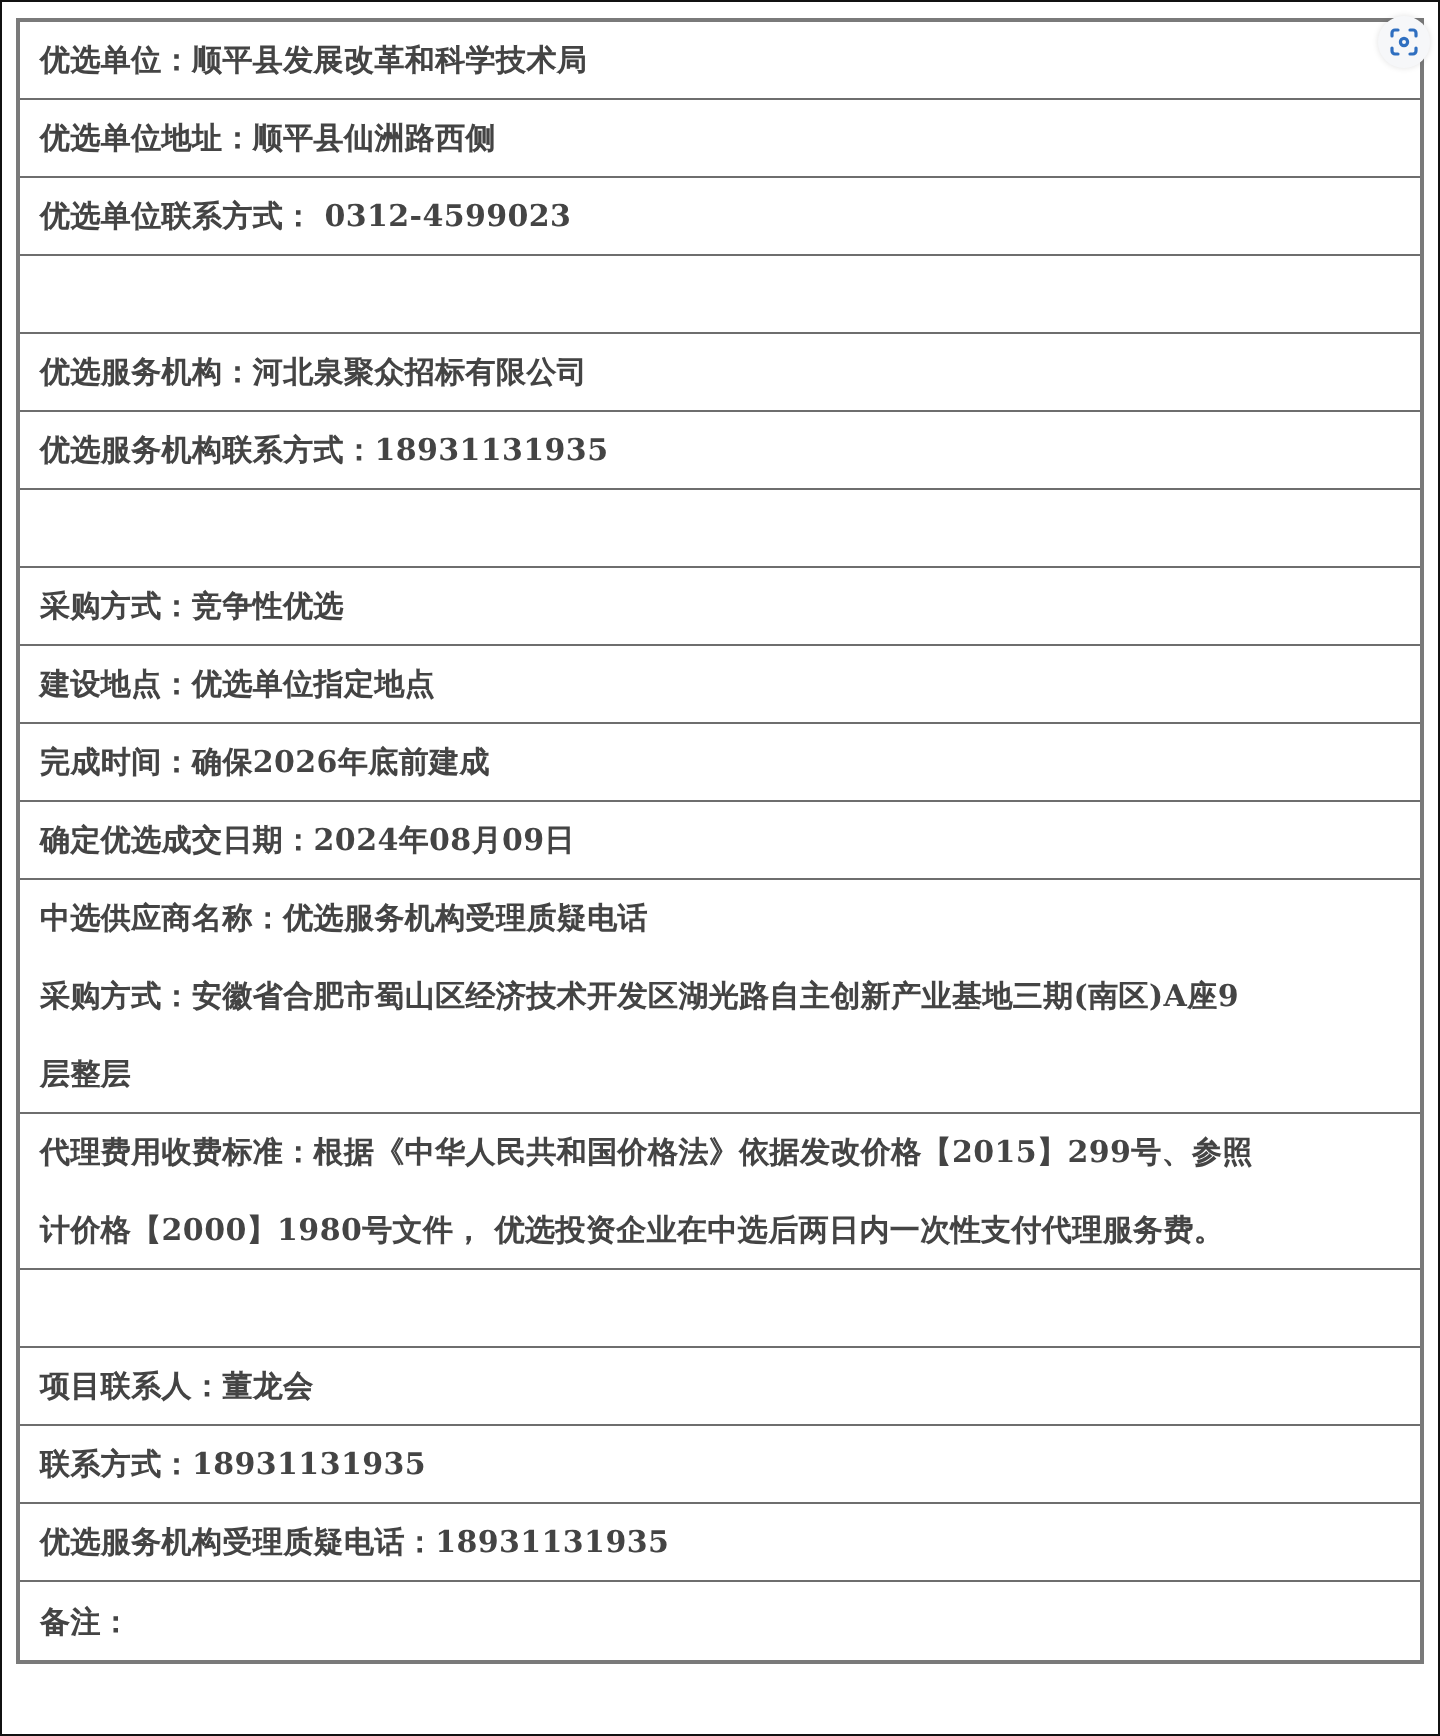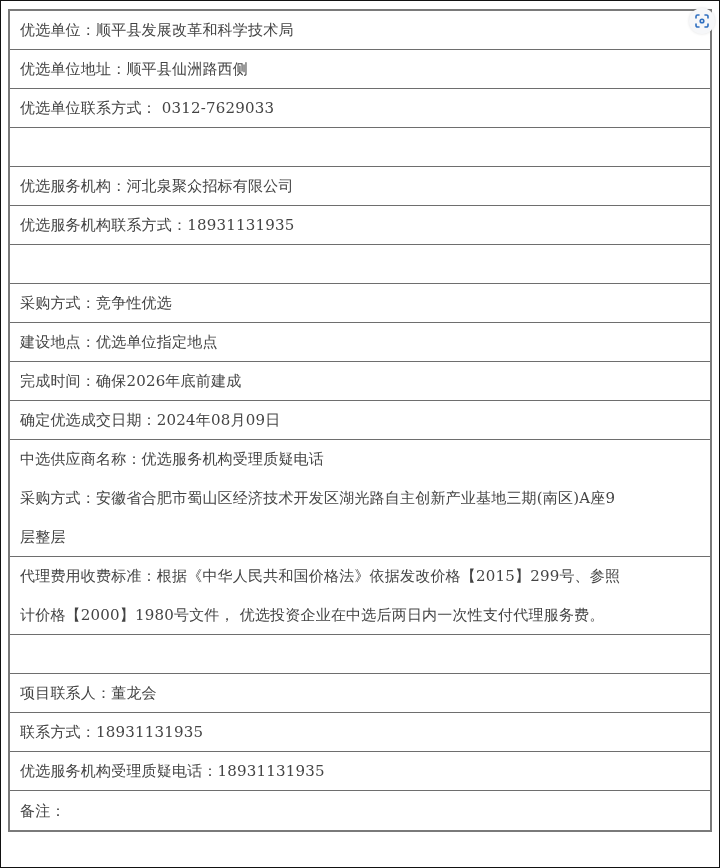--- a/index.html
+++ b/index.html
@@ -6,21 +6,21 @@
   body { width: 720px; height: 868px; position: relative; overflow: hidden;
          font-family: "DejaVu Serif", "Liberation Serif", serif; }
   .frame { position: absolute; left: 0; top: 0; width: 718px; height: 866px;
            border: 1px solid #111; background: #fff; }
   .tbl { position: absolute; left: 7px; top: 8px; width: 704px;
          border: 2px solid #7a7a7a; border-bottom-width: 2px; box-sizing: border-box; }
   .row { border-bottom: 1px solid #6e6e6e; box-sizing: border-box;
          padding: 0 0 0 10px; color: #444; font-size: 15px; display: flex;
          flex-direction: column; justify-content: center; }
   .row:last-child { border-bottom: none; }
-  .row .line { line-height: 38px; white-space: nowrap; letter-spacing: 0.2px; }
+  .row .line { line-height: 38px; white-space: nowrap; letter-spacing: 0.2px; font-weight: bold; }
   .row.h1 { height: 39px; }
   .row.multi { padding-top: 4px; padding-bottom: 4px; }
   .row.multi .line { line-height: 39px; }
   .row.h2 { height: 78px; }
   .row.h3 { height: 117px; }
   .empty { height: 39px; }
   .lens-btn { position: absolute; right: 4px; top: 7px; width: 26px; height: 26px;
               border-radius: 50%; background: #f6f7f9; box-shadow: 0 0 3px rgba(0,0,0,0.12);
               display: flex; align-items: center; justify-content: center; cursor: pointer; }
 </style>
@@ -29,21 +29,21 @@
 
 <div class="frame">
   <div class="tbl" id="tbl">
       <div class="row h1">
         <div class="line">优选单位：顺平县发展改革和科学技术局</div>
       </div>
       <div class="row h1">
         <div class="line">优选单位地址：顺平县仙洲路西侧</div>
       </div>
       <div class="row h1">
-        <div class="line">优选单位联系方式： 0312-7629033</div>
+        <div class="line">优选单位联系方式： 0312-4599023</div>
       </div>
       <div class="row empty"></div>
       <div class="row h1">
         <div class="line">优选服务机构：河北泉聚众招标有限公司</div>
       </div>
       <div class="row h1">
         <div class="line">优选服务机构联系方式：18931131935</div>
       </div>
       <div class="row empty"></div>
       <div class="row h1">

